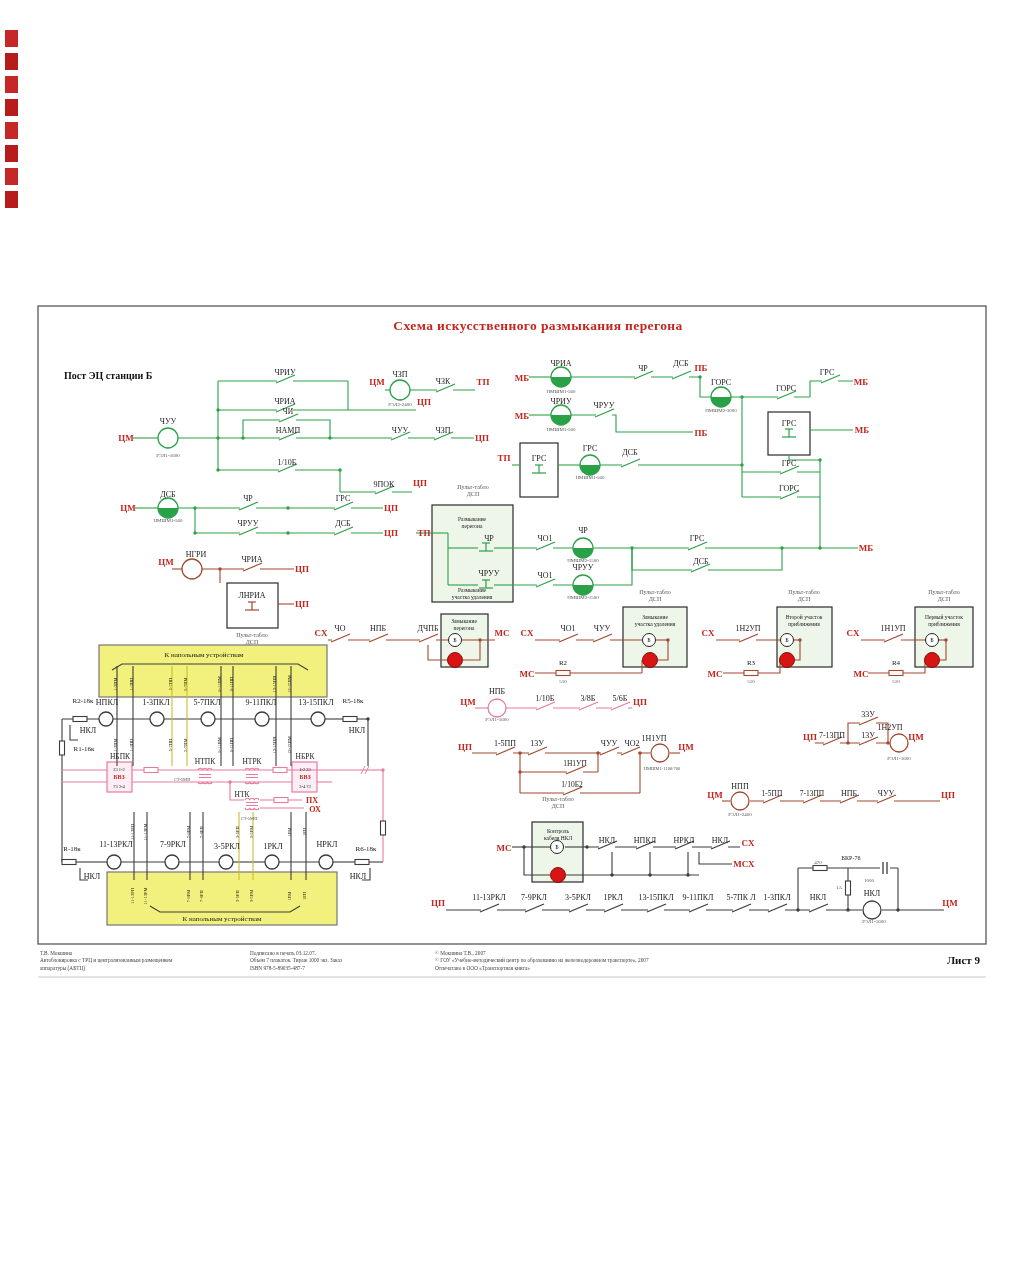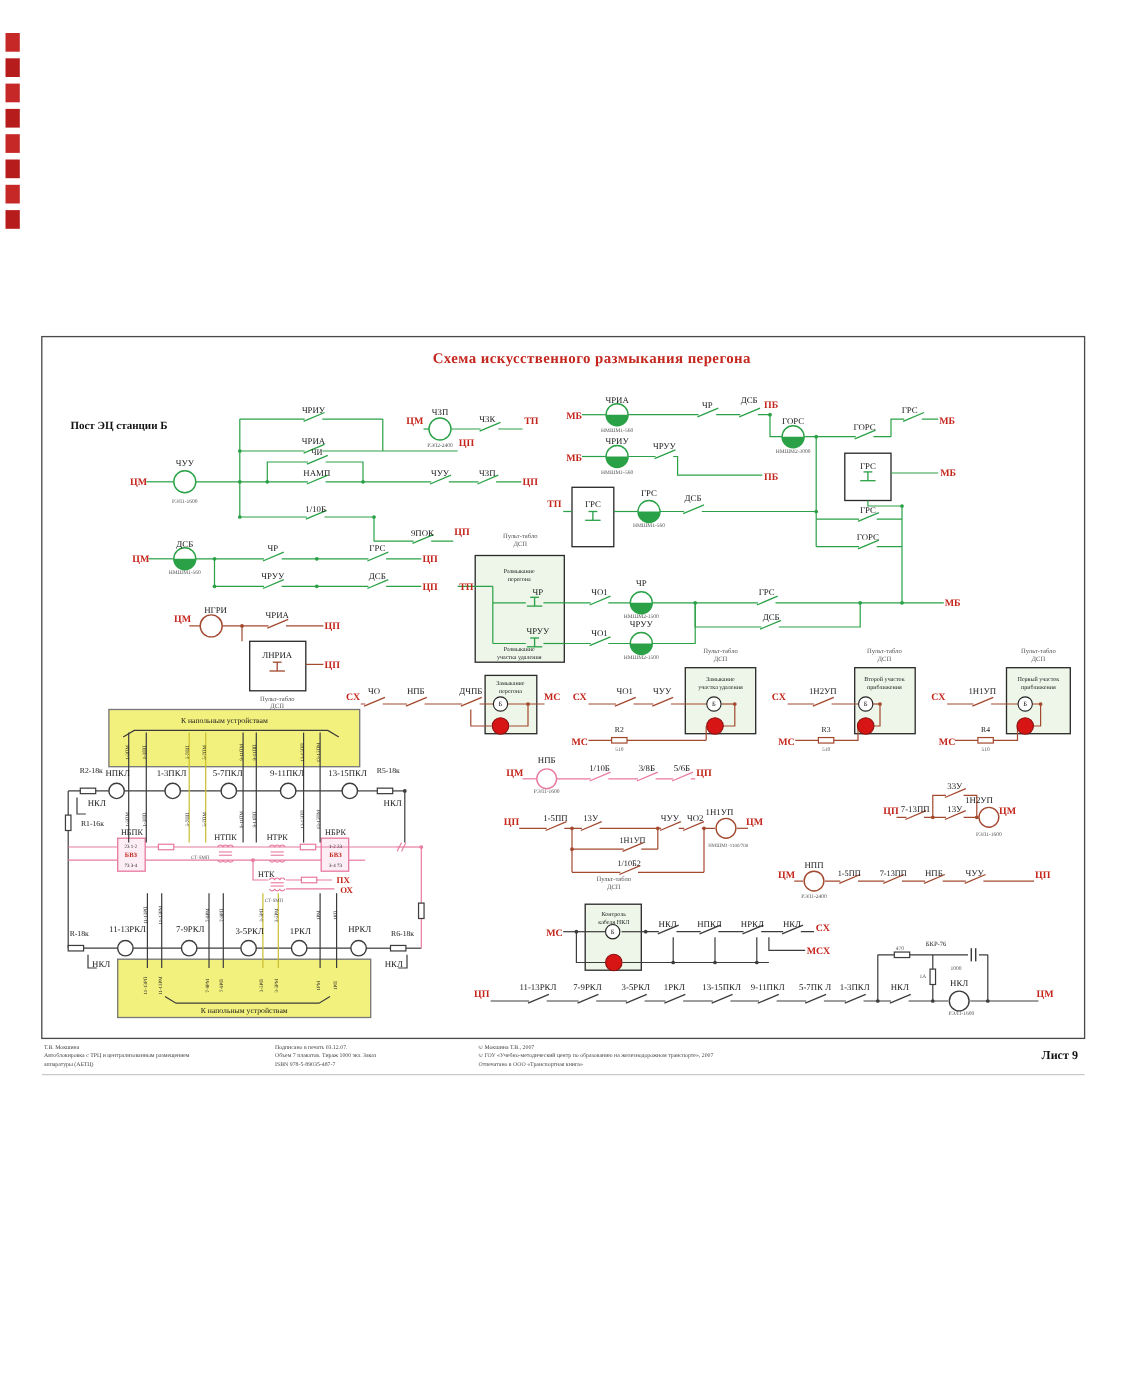--- a/index.html
+++ b/index.html
@@ -2,21 +2,21 @@
 <html><head>
 <meta charset="utf-8">
 <style>
   html,body{margin:0;padding:0;background:#e8e8e8;}
   .page{position:relative;width:1024px;height:1265px;background:#ffffff;overflow:hidden;
         font-family:"Liberation Serif",serif;}
   svg{position:absolute;left:0;top:0;}
   svg text{font-family:"Liberation Serif",serif;}
   .title{position:absolute;left:38px;top:318px;width:1000px;text-align:center;
          font-weight:bold;font-size:13.5px;color:#c4261d;letter-spacing:.4px;}
-  .post{position:absolute;left:64px;top:370px;font-weight:bold;font-size:10px;color:#111;margin-top:12px;}
+  .post{position:absolute;left:64px;top:370px;font-weight:bold;font-size:10px;color:#111;}
   .sheet{position:absolute;right:44px;top:954px;font-weight:bold;font-size:11px;color:#111;}
   .fcol{position:absolute;top:950px;font-size:5.3px;color:#444;line-height:1.4;}
   .fcol1{left:40px;width:200px;}
   .fcol2{left:250px;width:170px;}
   .fcol3{left:435px;width:340px;}
   .edge-mark{position:absolute;left:5px;width:13px;height:17px;}
 </style>
 </head>
 <body>
 

